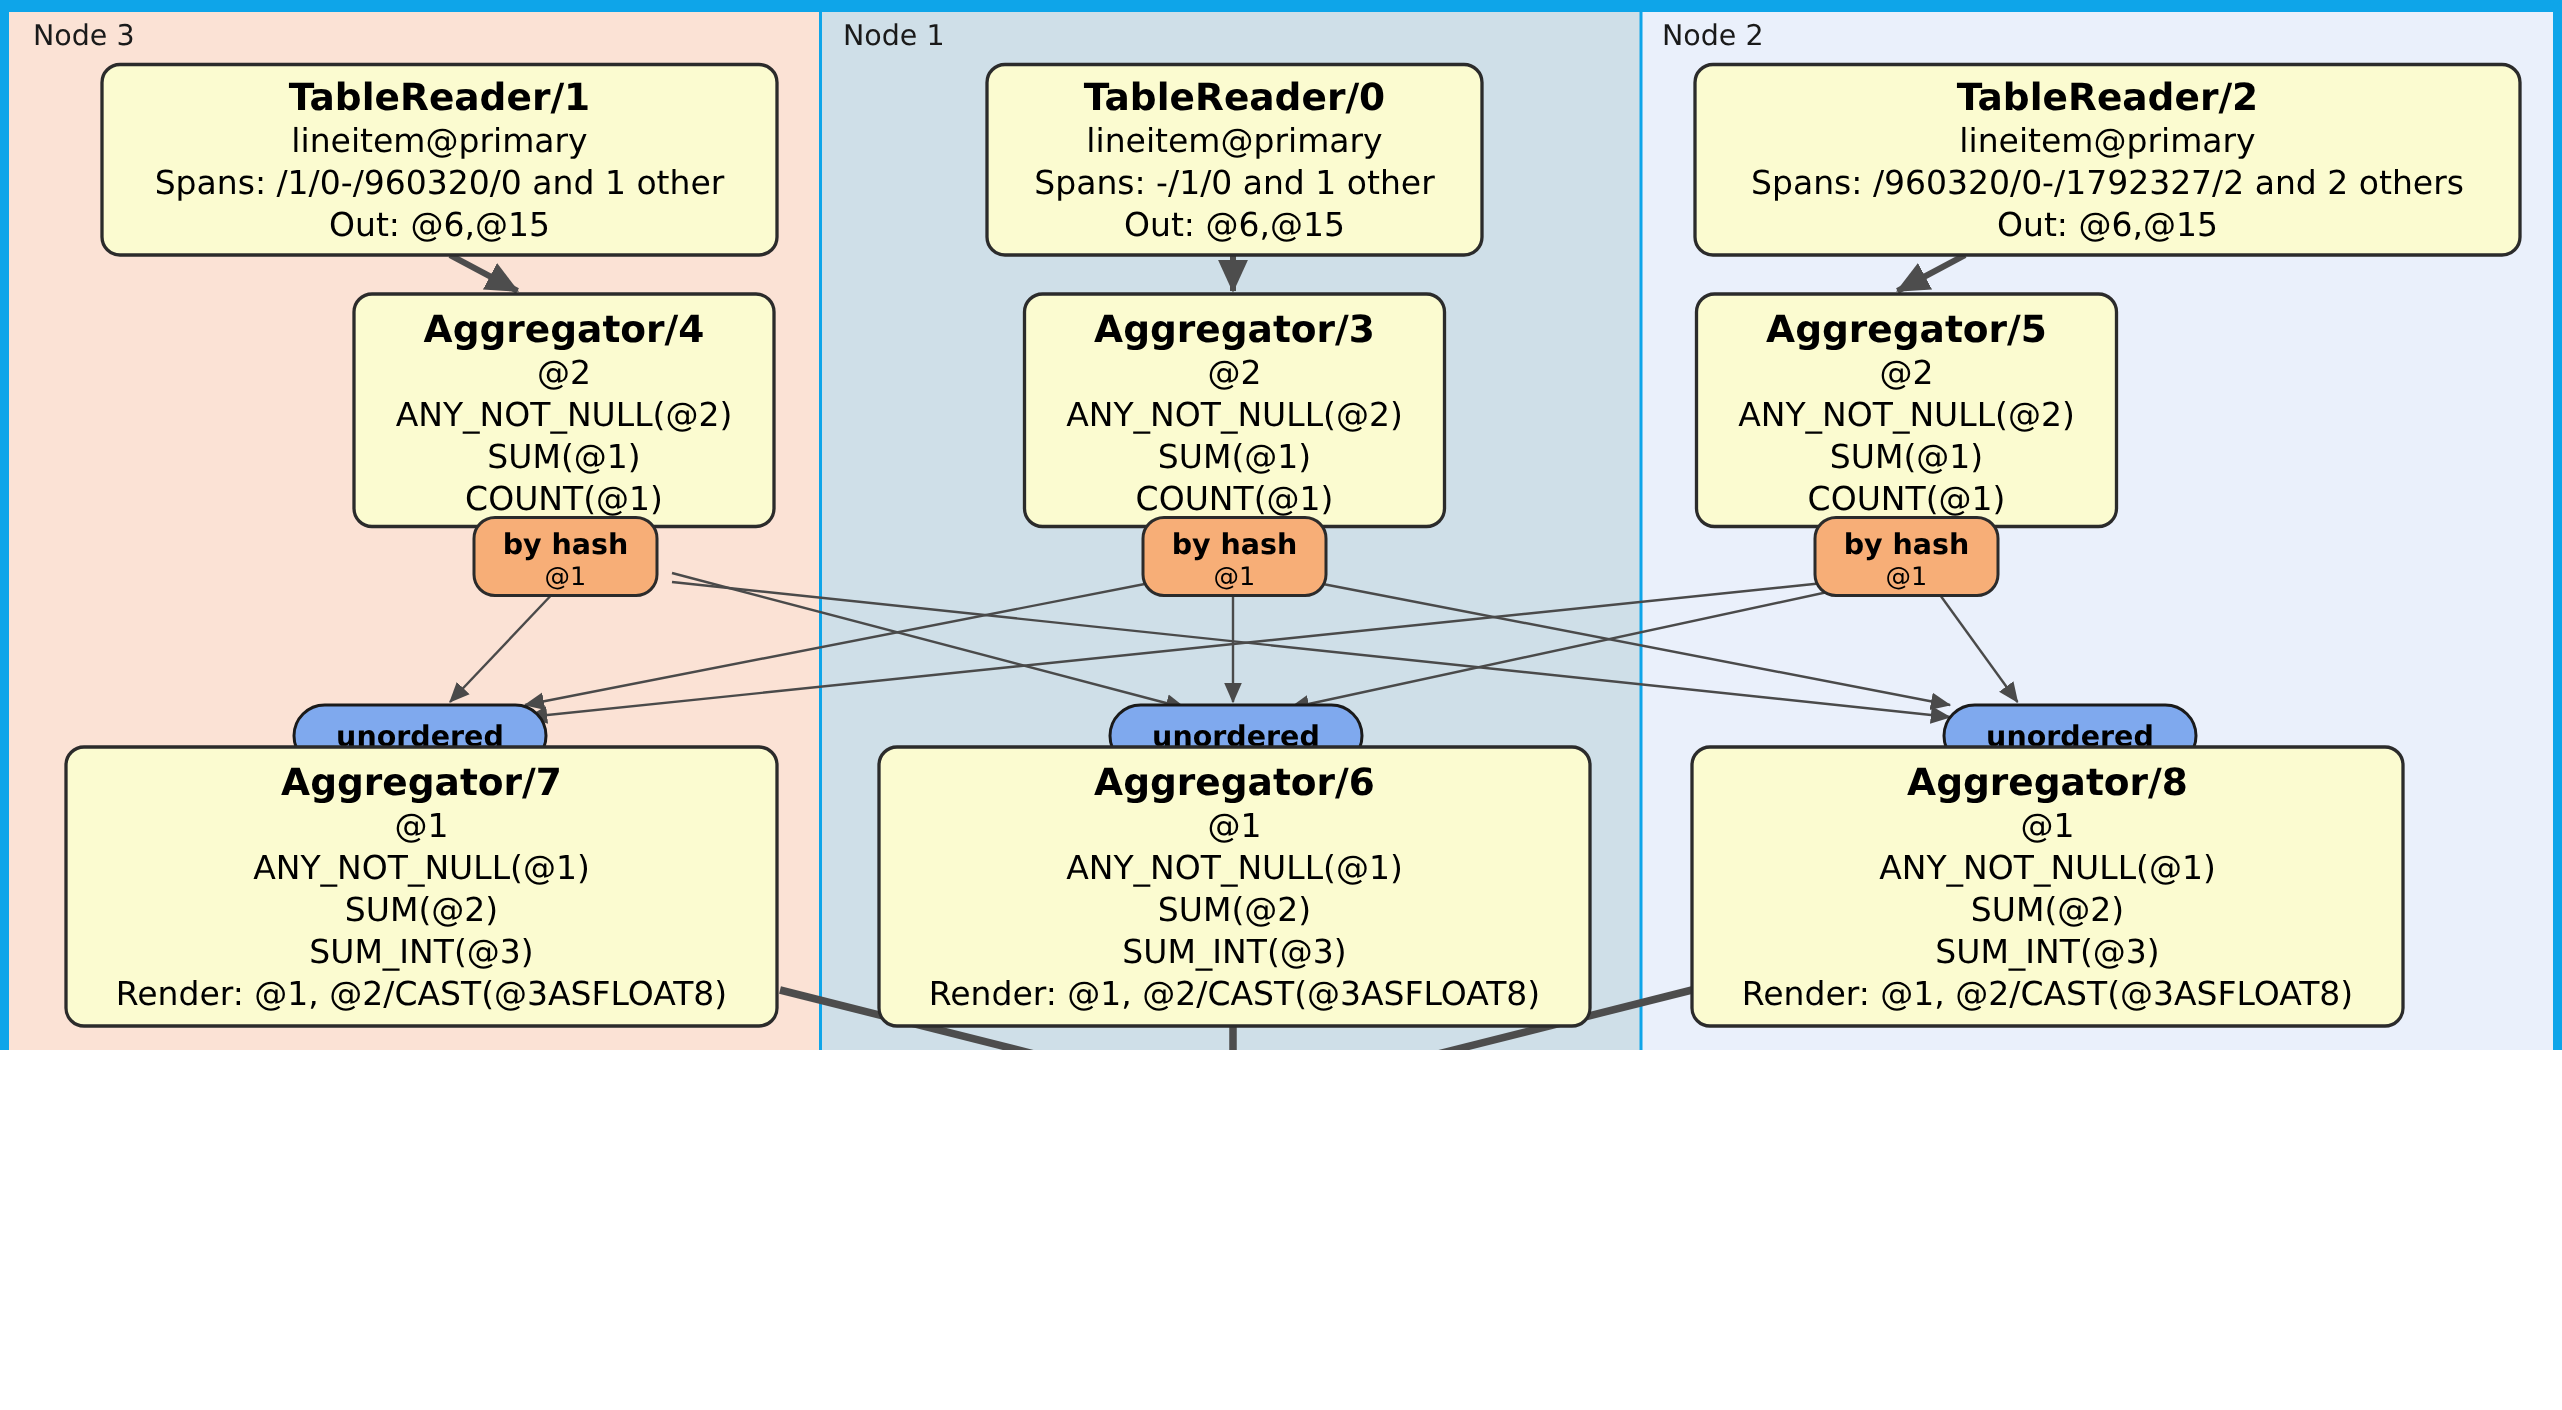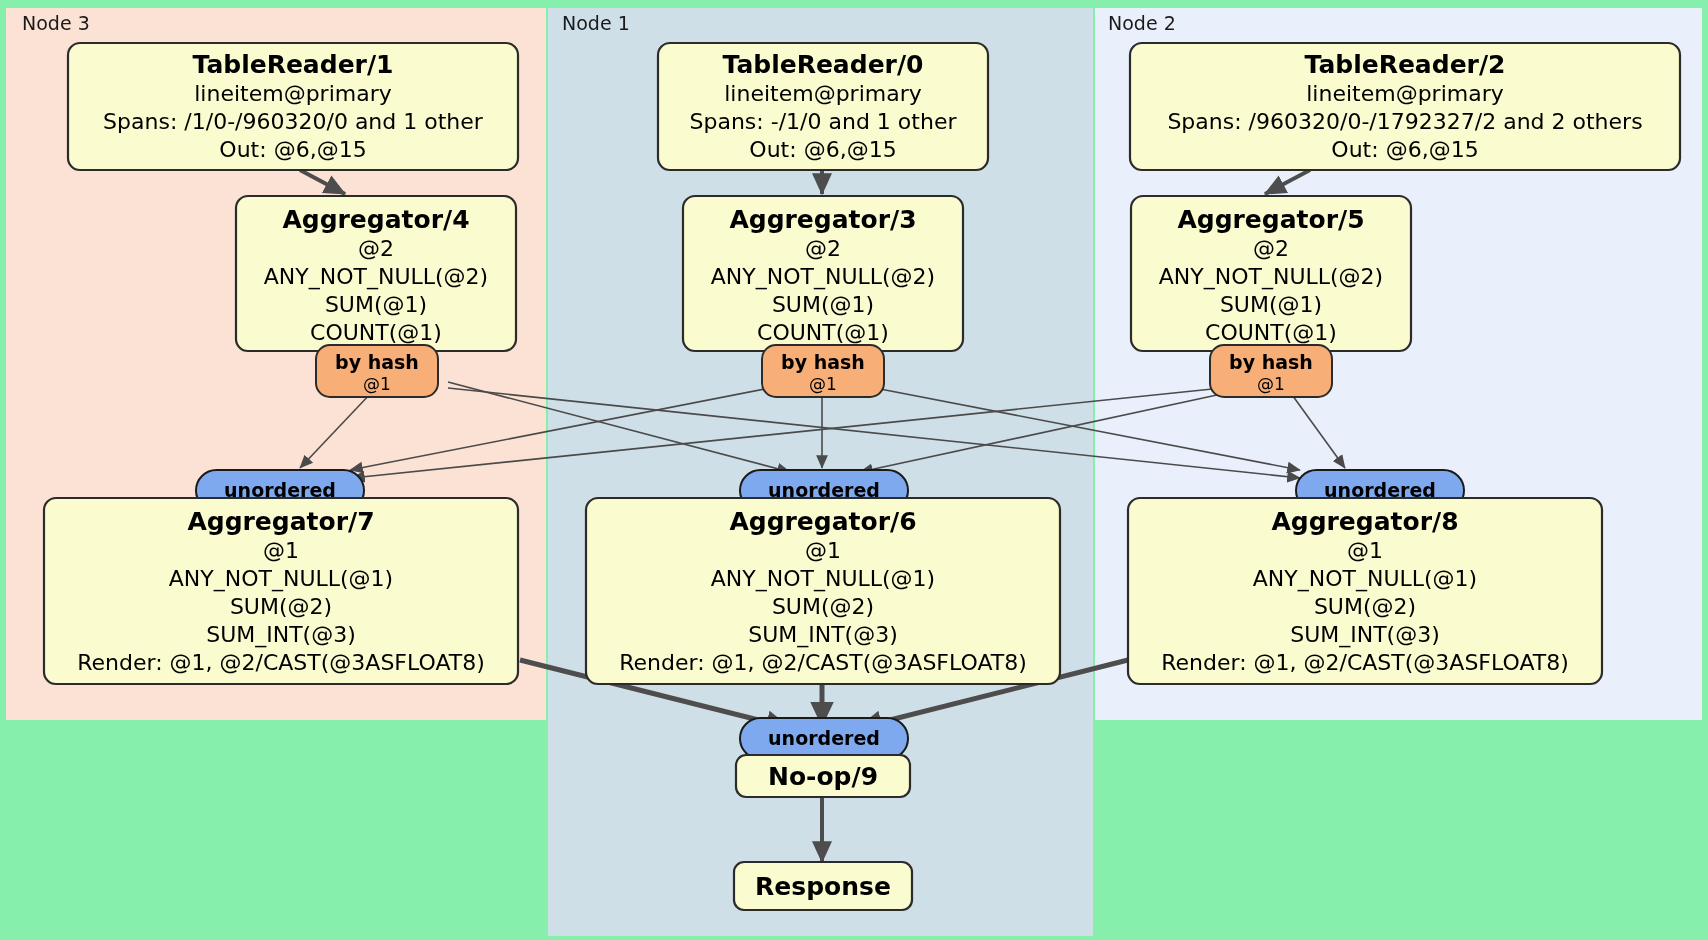--- a/index.html
+++ b/index.html
@@ -3,22 +3,22 @@
 <meta charset="utf-8">
 <style>
   html, body {
     margin: 0;
     padding: 0;
     background: #ffffff;
   }
   #canvas {
     position: relative;
     width: 1708px;
-    height: 940px;
-    background: #86efac;
+    height: 700px;
+    background: #0ea5e9;
     font-family: "DejaVu Sans", sans-serif;
     overflow: hidden;
     text-decoration: underline;
   }
   svg#graph {
     position: absolute;
     left: 0;
     top: 0;
     width: 1708px;
     height: 940px;

